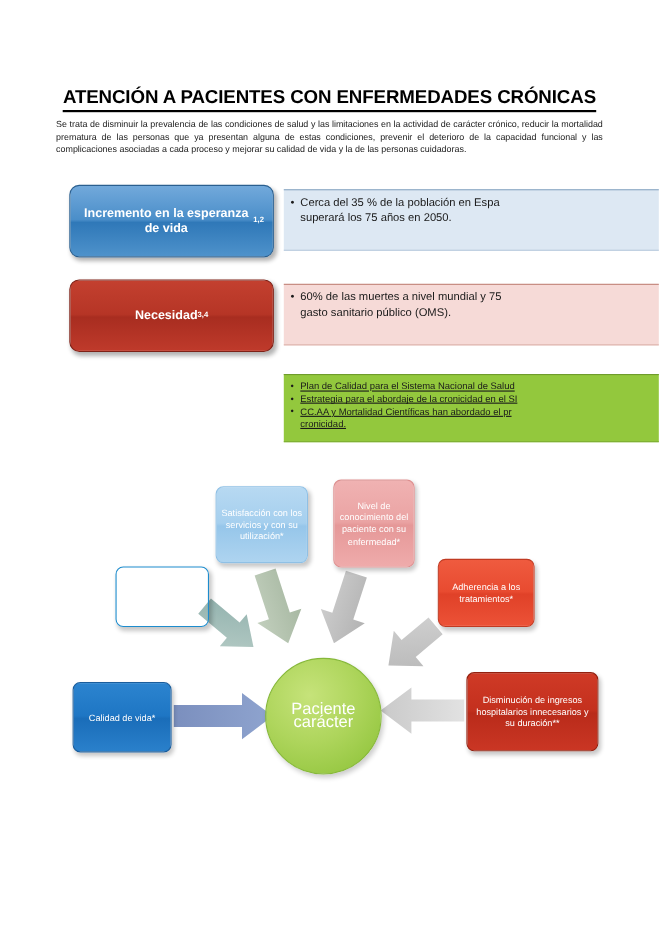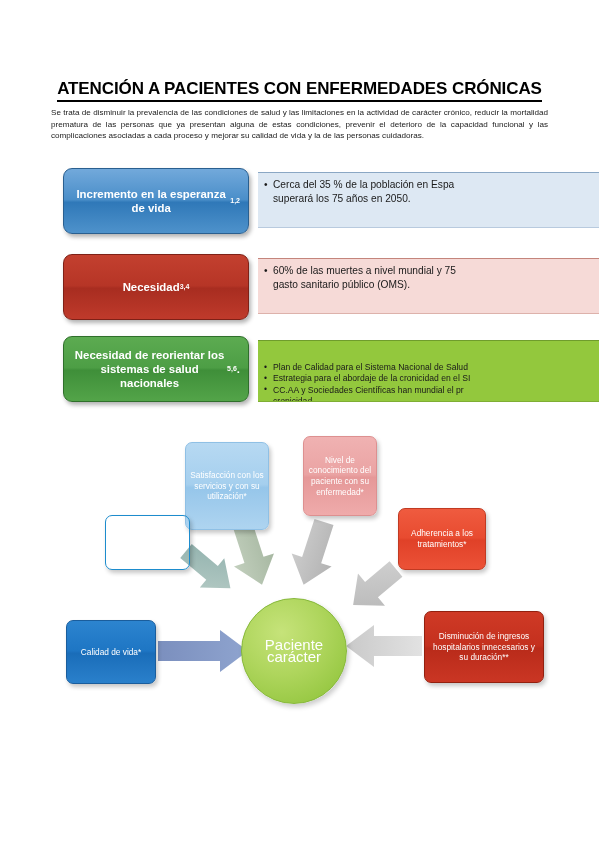--- a/index.html
+++ b/index.html
@@ -145,21 +145,22 @@
     border-bottom: 1.2px solid #ddb2ab;
     font-size: 10.2px;
     line-height: 13.5px;
   }
   .sa-body.green-body {
     background: #93c83d;
     border-top: 1.2px solid #6f9c2c;
     border-bottom: 1.2px solid #7fae34;
     font-size: 8.6px;
     line-height: 11.4px;
-    padding-top: 21px;
+    padding-top: 5px;
+    text-decoration: underline;
   }
   .sa-body.green-body li::before { top: -0.5px; }
 
   
   .diagram {
     position: absolute;
     left: 0;
     top: 428px;
     width: 599px;
     height: 290px;
@@ -182,21 +183,21 @@
     text-align: center;
     color: #ffffff;
     font-size: 8.3px;
     line-height: 10.6px;
     padding: 3px 4px;
     z-index: 5;
     box-shadow: 2px 3px 4px rgba(0,0,0,0.22);
   }
 
   .node.n-satisfaccion {
-    left: 185px; top: 14px; width: 84px; height: 88px;
+    left: 196px; top: 14px; width: 84px; height: 70px;
     background: linear-gradient(180deg, #b7d9f2 0%, #a5cfee 48%, #96c6ea 52%, #aed4f0 100%);
     border: 1px solid #8fc0e5;
   }
   .node.n-nivel {
     left: 303px; top: 8px; width: 74px; height: 80px;
     background: linear-gradient(180deg, #f0b2b2 0%, #eaa3a3 48%, #e59898 52%, #efabab 100%);
     border: 1px solid #dd9090;
   }
   .node.n-estado {
     left: 105px; top: 515px; width: 85px; height: 55px;
@@ -272,35 +273,30 @@
         <ul>
           <li>
             <span>60% de las muertes a nivel mundial y 75</span>
             <span class="cont">gasto sanitario público (OMS).</span>
           </li>
         </ul>
       </div>
     </div>
 
     <div class="smart-row r3">
-      <div class="sa-label green">
-        <span>Necesidad de reorientar los sistemas de salud nacionales</span>
-          <sup>5,6</sup>
-          <span>.</span>
-      </div>
       <div class="sa-body green-body tall">
         <ul>
           <li>
             <span>Plan de Calidad para el Sistema Nacional de Salud</span>
           </li>
           <li>
             <span>Estrategia para el abordaje de la cronicidad en el SI</span>
           </li>
           <li>
-            <span>CC.AA y Sociedades Científicas han mundial el pr</span>
+            <span>CC.AA y Mortalidad Científicas han abordado el pr</span>
             <span class="cont">cronicidad.</span>
           </li>
         </ul>
       </div>
     </div>
 
   </div>
 
   <div class="diagram">
 

